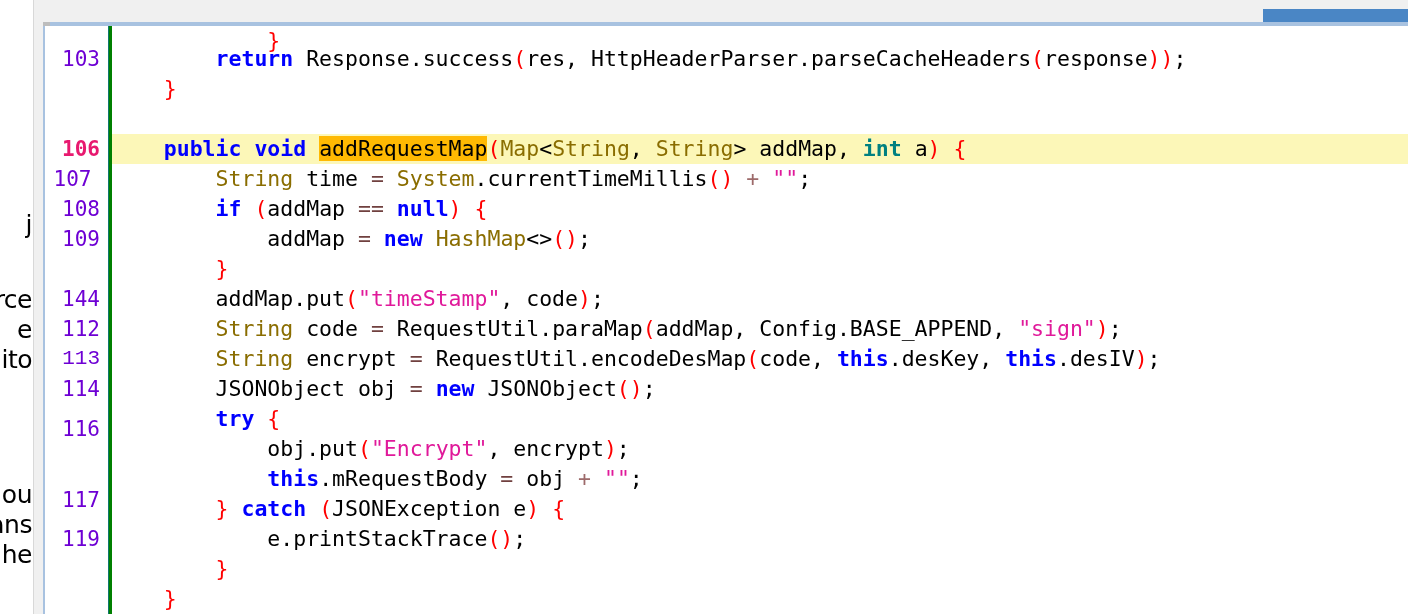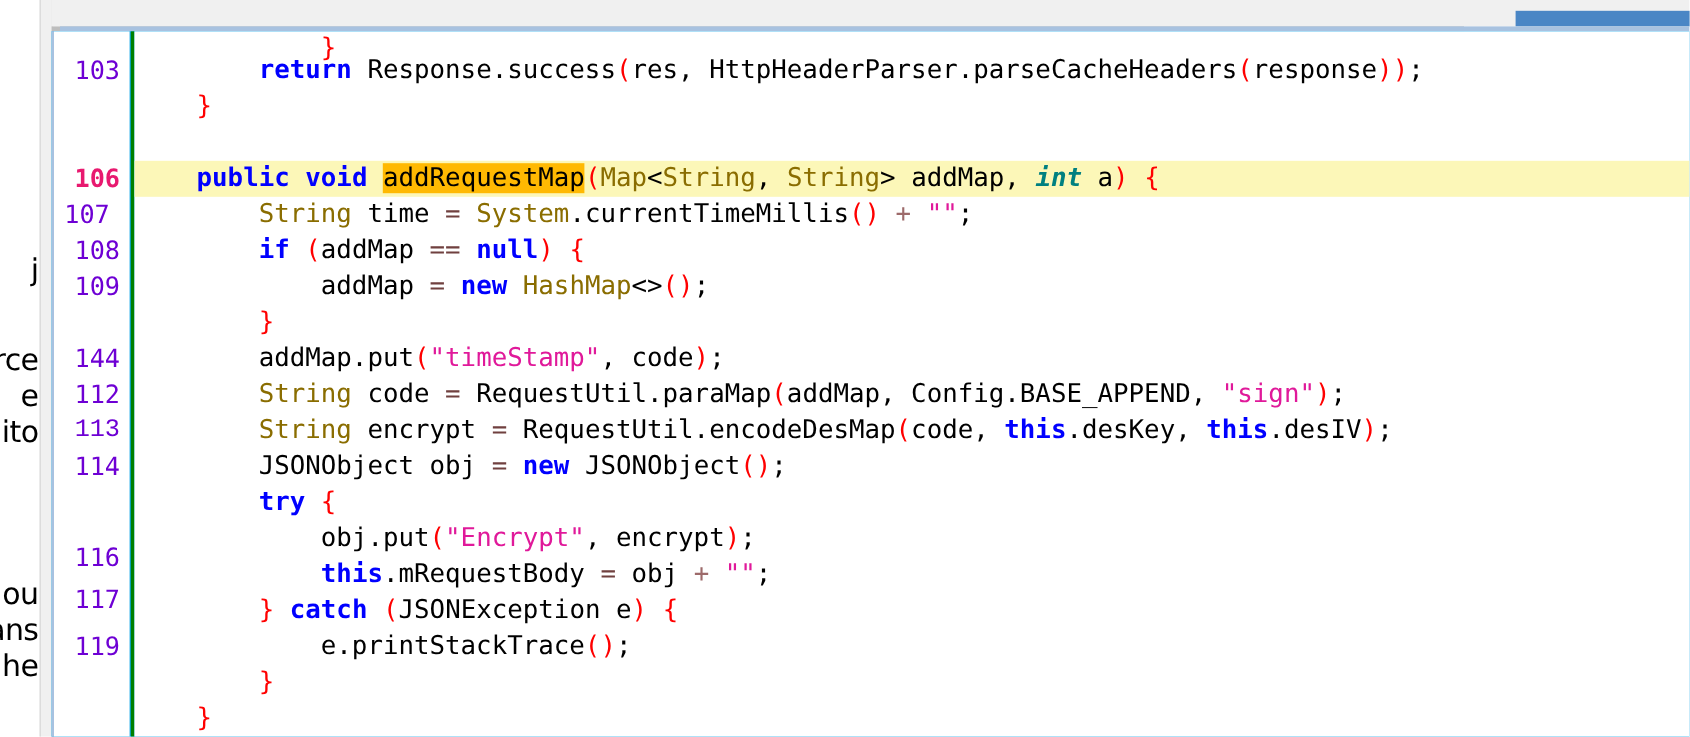--- a/index.html
+++ b/index.html
@@ -92,21 +92,21 @@
     background: #bdbdbd;
   }
 
   
   .editor {
     position: absolute;
     left: 43px;
     top: 26px;
     width: 1365px;
     height: 588px;
-    background: #0ea5e9;
+    background: #0f766e;
     border-left: 2px solid #a8c2e0;
     box-sizing: border-box;
     overflow: hidden;
   }
 
   .gutter {
     position: absolute;
     left: 0; top: 0;
     width: 63px;
     height: 588px;
@@ -161,21 +161,21 @@
   .line-highlight {
     position: absolute;
     left: 0;
     width: 1298px;
     height: 30px;
     background: #fcf7b8;
   }
 
   
   .kw      { color: #0000ff; font-weight: bold; }
-  .type    { color: #008080; font-weight: bold; font-style: italic; }
+  .type    { color: #008080; font-weight: bold; }
   .brace   { color: #ff0000; }
   .paren   { color: #ff0000; }
   .str     { color: #e0199a; }
   .cls     { color: #8a6d00; }
   .plain   { color: #000000; }
   .op      { color: #70403f; }
   .oplight { color: #9d6a6a; }
   .hl-ident {
     background: #ffb902;
     color: #000000;
@@ -221,21 +221,21 @@
     <div class="gutter" id="gutter">
         <div class="gutter-line" style="top: 18px;">103</div>
         <div class="gutter-line current" style="top: 108px;">106</div>
         <div class="gutter-line" style="top: 138px; text-align: center;">107</div>
         <div class="gutter-line" style="top: 168px;">108</div>
         <div class="gutter-line" style="top: 198px;">109</div>
         <div class="gutter-line" style="top: 258px;">144</div>
         <div class="gutter-line" style="top: 288px;">112</div>
         <div class="gutter-line" style="top: 318px; font-family: Liberation Mono, monospace;">113</div>
         <div class="gutter-line" style="top: 348px;">114</div>
-        <div class="gutter-line" style="top: 424px; padding-left: 8px;">116</div>
+        <div class="gutter-line" style="top: 388px; padding-left: 8px;">116</div>
         <div class="gutter-line" style="top: 438px; margin-top: 21px;">117</div>
         <div class="gutter-line" style="top: 498px;">119</div>
       </div>
     <div class="gutter-rule"></div>
     <div class="code-area" id="code-area">
         <div class="code-line" style="top: 0px;"><span class="plain">            </span><span class="brace">}</span></div>
         <div class="code-line" style="top: 18px;"><span class="plain">        </span><span class="kw">return</span><span class="plain"> Response.success</span><span class="paren">(</span><span class="plain">res, HttpHeaderParser.parseCacheHeaders</span><span class="paren">(</span><span class="plain">response</span><span class="paren">))</span><span class="plain">;</span></div>
         <div class="code-line" style="top: 48px;"><span class="plain">    </span><span class="brace">}</span></div>
         <div class="code-line" style="top: 78px;"></div>
         <div class="line-highlight" style="top: 108px;"></div>

